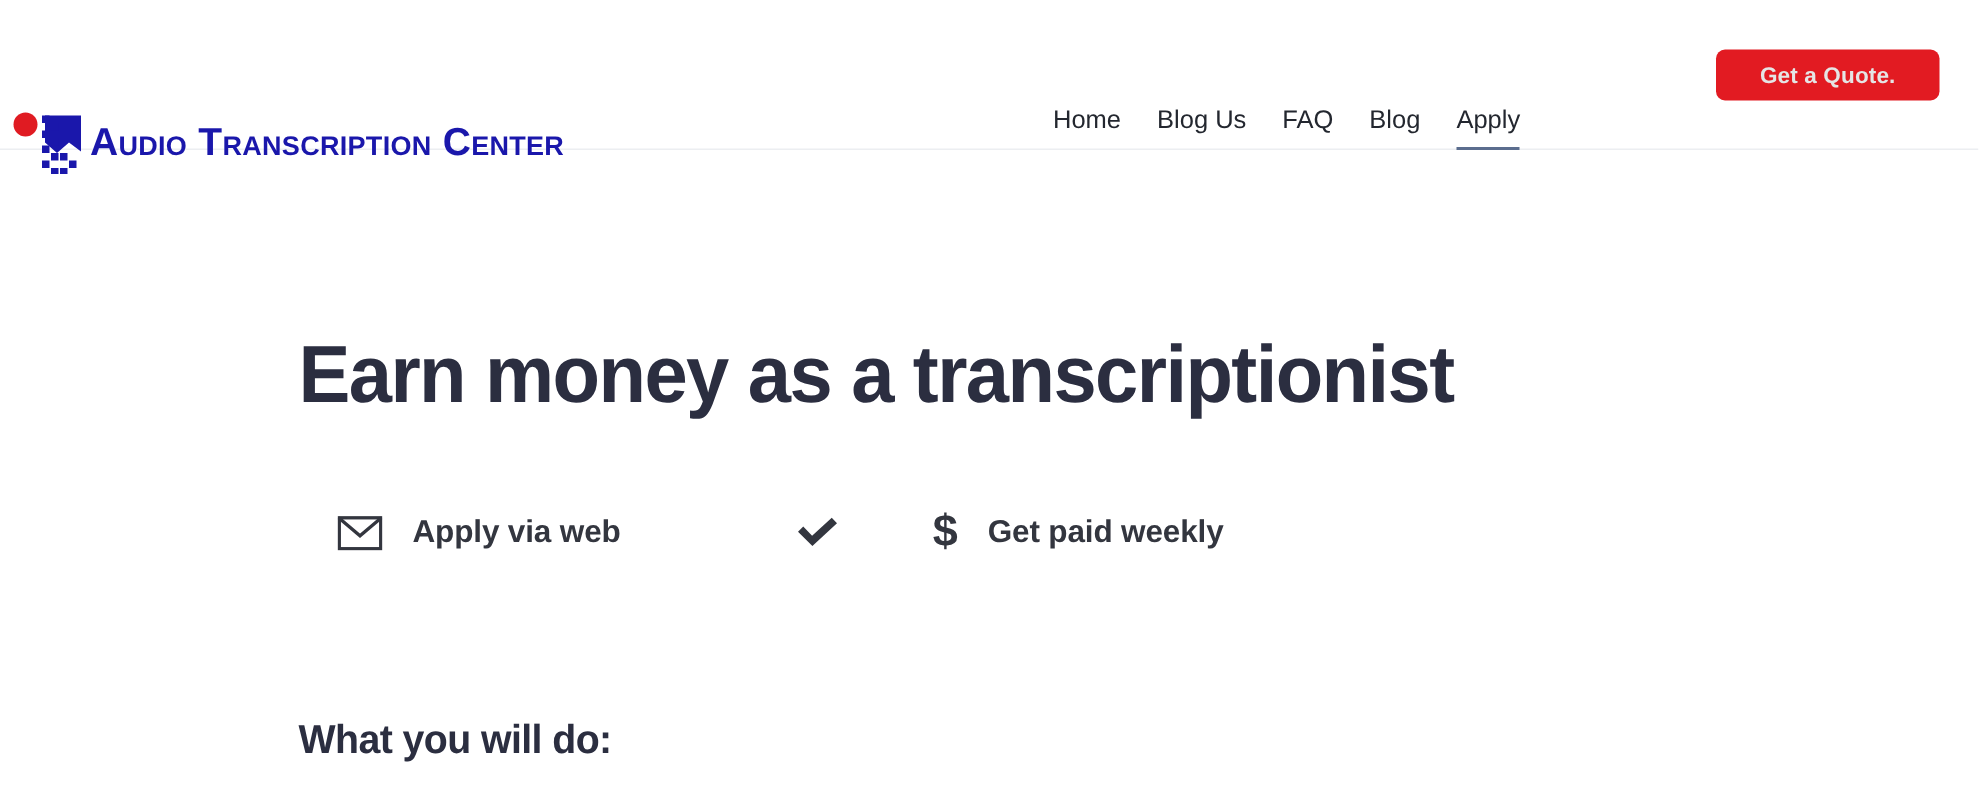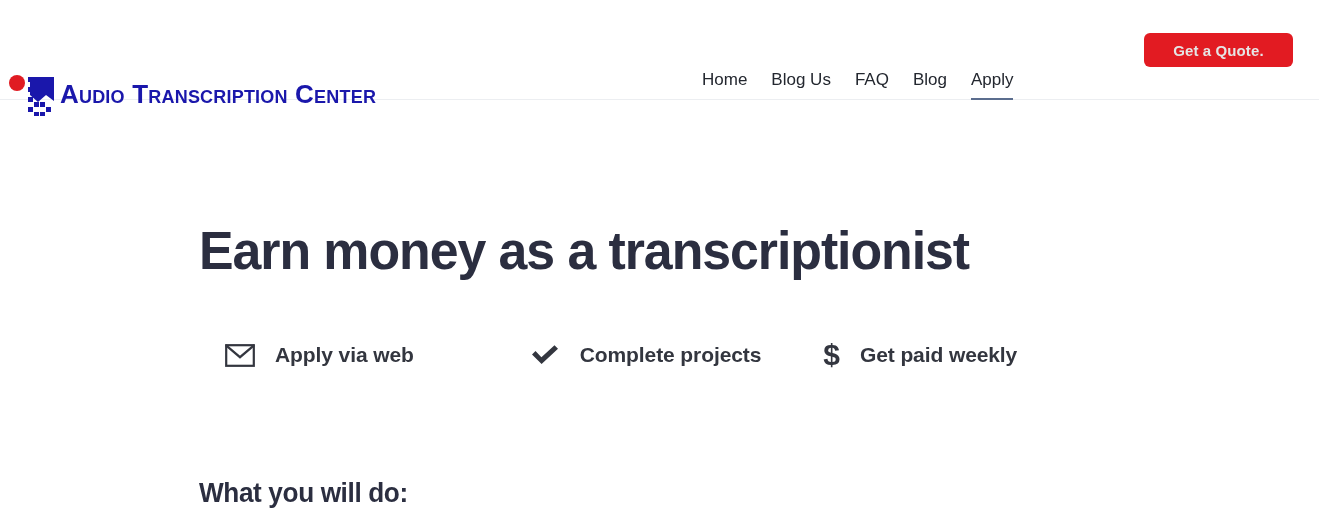--- a/index.html
+++ b/index.html
@@ -226,21 +226,20 @@
       </span>
       <span class="feature-label">Apply via web</span>
     </div>
 
     <div class="feature-item f-complete">
       <span class="feature-icon">
         <svg width="30" height="24" viewBox="0 0 30 24" xmlns="http://www.w3.org/2000/svg">
           <path d="M2 11.5 L5.5 8 L11.4 14.2 L24.5 2.2 L28 5.8 L11.6 21 Z" fill="#33363f"></path>
         </svg>
       </span>
-      <span class="feature-label">Complete projects</span>
     </div>
 
     <div class="feature-item f-paid">
       <span class="feature-icon">
         <span class="glyph-dollar">$</span>
       </span>
       <span class="feature-label">Get paid weekly</span>
     </div>
 
   </div>

